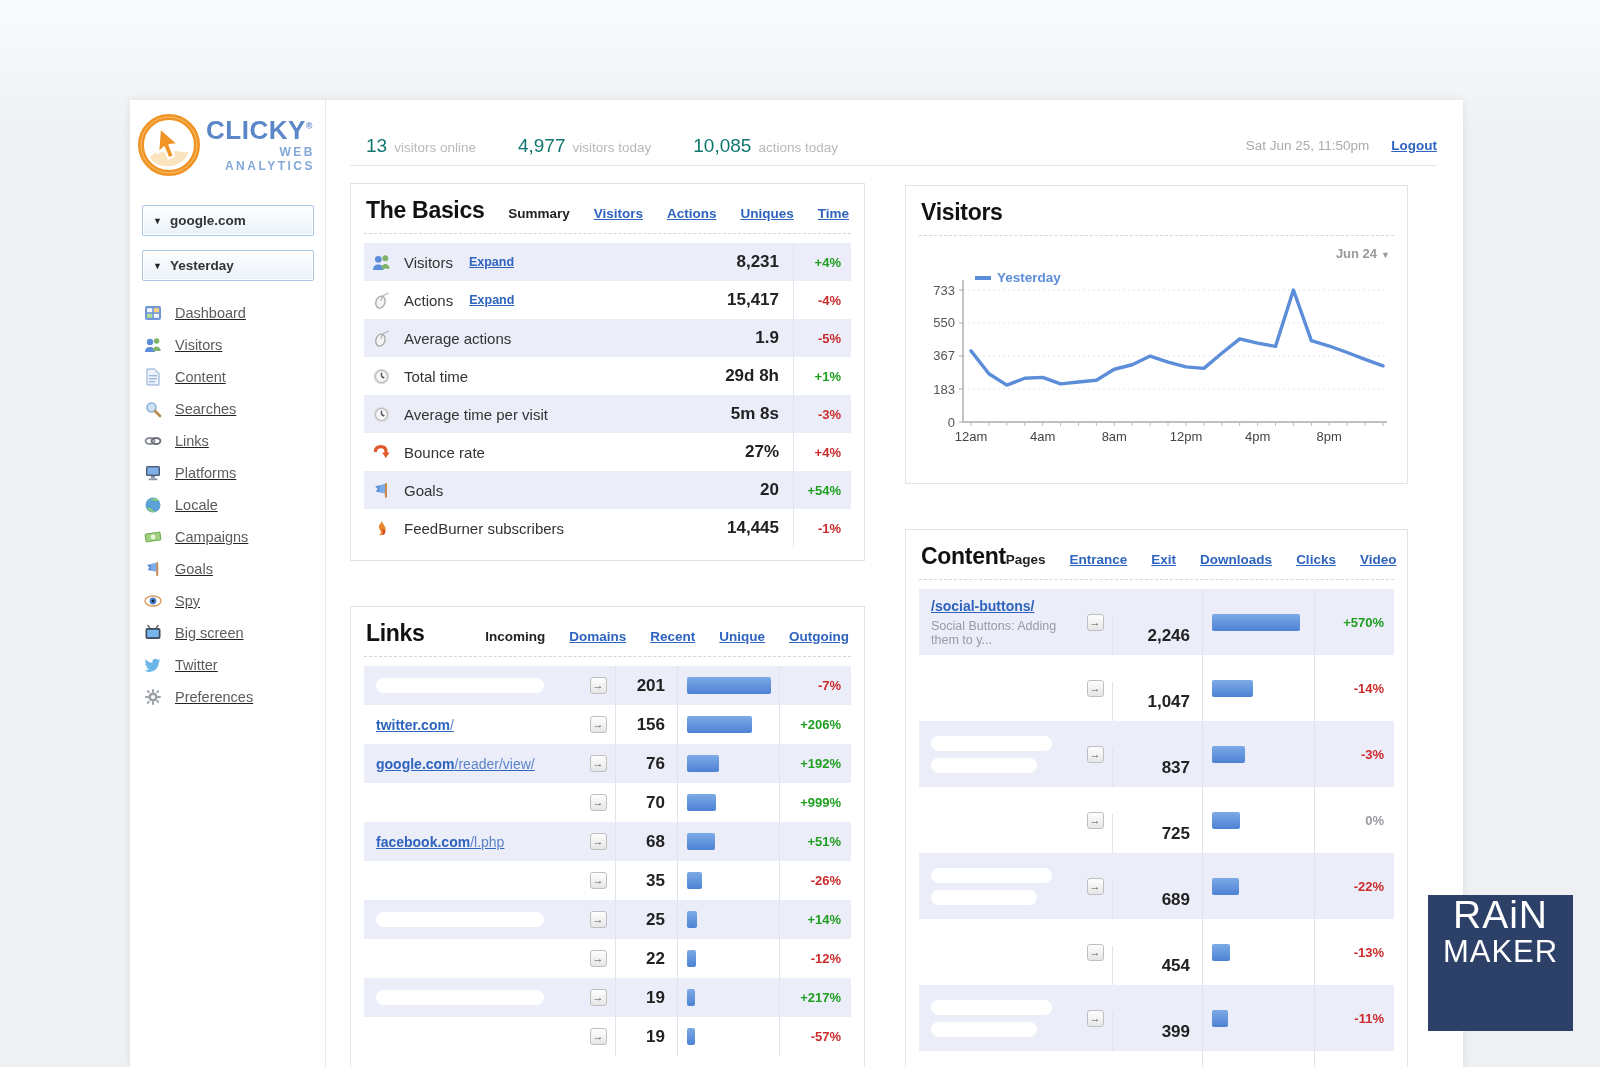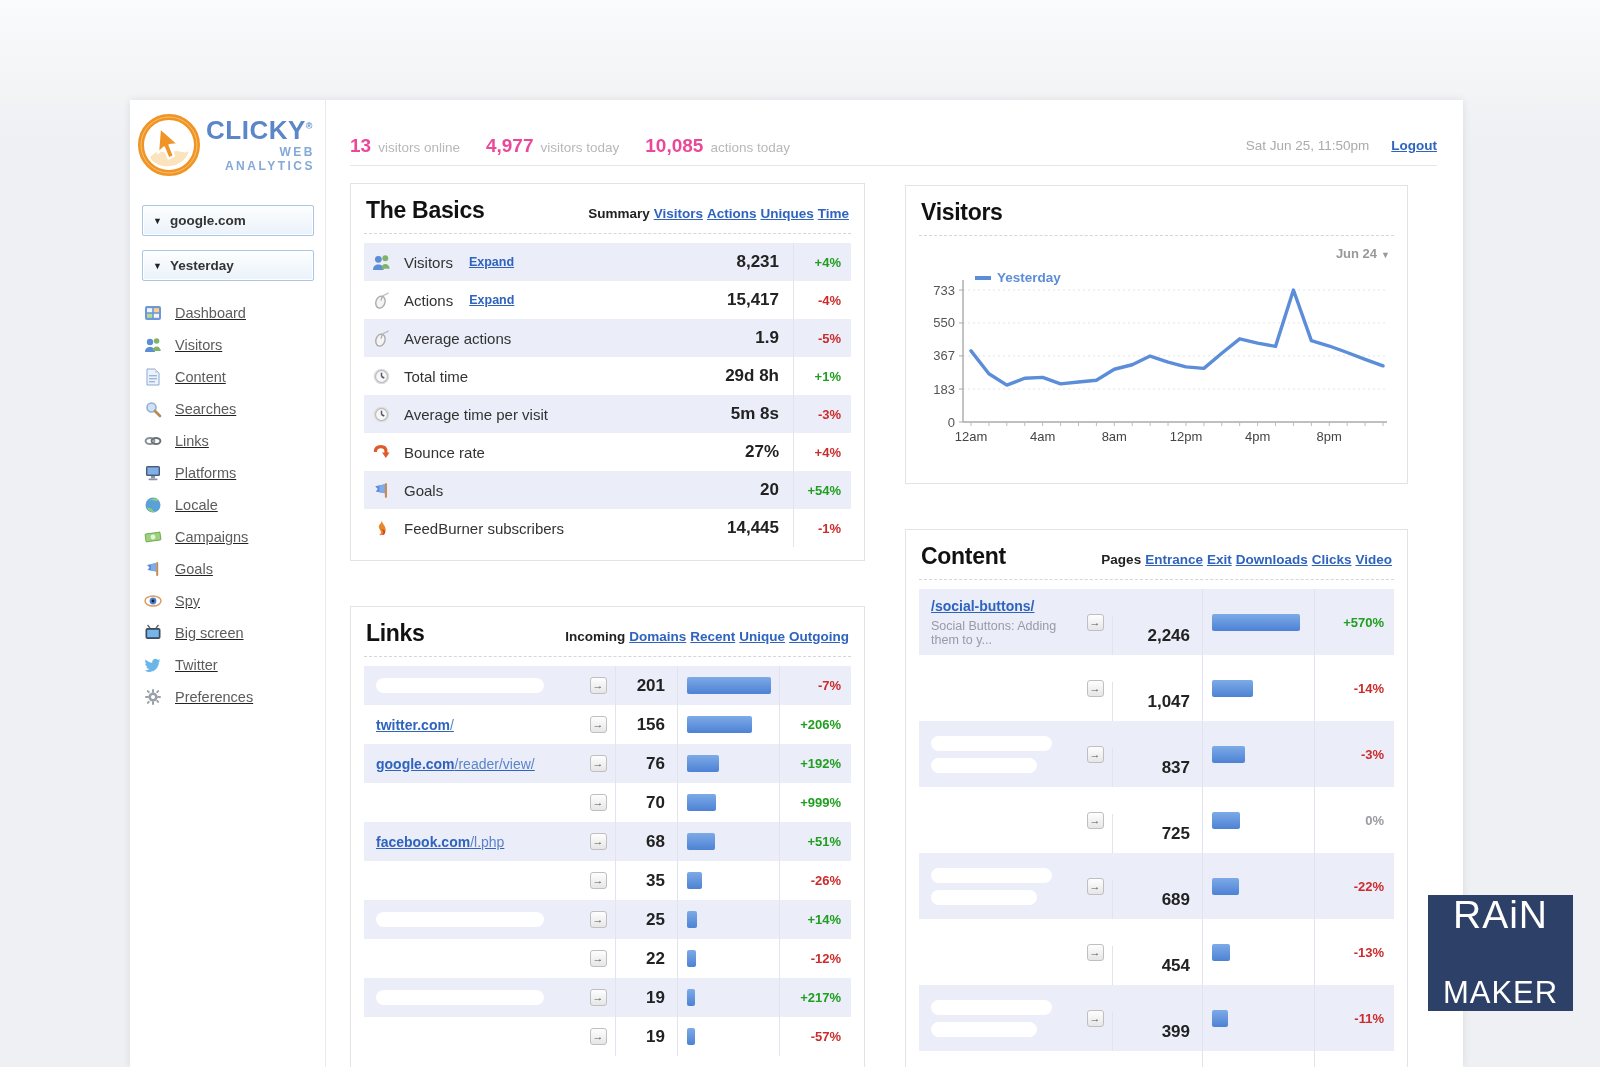--- a/index.html
+++ b/index.html
@@ -36,33 +36,33 @@
   .mi-icon { width: 18px; height: 18px; flex: 0 0 18px; margin-right: 13px; }
   .mi-icon svg { width: 18px; height: 18px; display: block; }
   .mi-label { font-size: 14.5px; color: #5c5c5c; }
   
   .main-header {
     position: absolute; left: 220px; top: 26px; width: 1087px; height: 40px;
     border-bottom: 1px solid #e6e6e9; display: flex; align-items: center;
   }
   .stats { display: flex; align-items: baseline; gap: 8px; }
   .stat { display: flex; align-items: baseline; margin-right: 18px; }
-  .stat-value { font-size: 19px; font-weight: bold; color: #ec4899; margin-right: 7px; }
+  .stat-value { font-size: 19px; font-weight: normal; color: #0f766e; margin-right: 7px; margin-left: 16px; }
   .stat-label { font-size: 13.5px; color: #b8b8ba; }
   .header-right { margin-left: auto; display: flex; align-items: baseline; }
   .datetime { font-size: 13.5px; color: #ababad; margin-right: 22px; }
   .logout { font-size: 13.5px; font-weight: bold; color: #2e63be; text-decoration: underline; cursor: pointer; }
   
   .col-left  { position: absolute; left: 220px; top: 83px; width: 515px; }
   .col-right { position: absolute; left: 775px; top: 85px; width: 503px; }
   .panel { border: 1px solid #e3e3e7; background: #fff; padding: 11px 13px 13px 13px; }
   .panel + .panel { margin-top: 45px; }
   .panel-head { display: flex; align-items: baseline; border-bottom: 1px dashed #d6d6da; padding: 2px 2px 9px 2px; }
   .panel-title { font-size: 23px; font-weight: bold; color: #111; letter-spacing: -0.3px; }
-  .tabs { margin-left: auto; display: flex; gap: 4px; align-items: baseline; }
+  .tabs { margin-left: auto; display: flex; gap: 24px; align-items: baseline; }
   .tab { font-size: 13.5px; font-weight: bold; }
   .tab.active { color: #222; cursor: default; }
   .tab.link { color: #2e63be; text-decoration: underline; cursor: pointer; }
   
   .basics-rows { margin-top: 9px; }
   .brow { display: flex; align-items: center; height: 38px; padding-left: 8px; }
   .brow.alt { background: #ebedf8; }
   .b-icon { width: 19px; height: 19px; margin-right: 13px; }
   .b-icon svg { width: 19px; height: 19px; display: block; }
   .b-label { font-size: 15px; color: #333; }
@@ -105,23 +105,23 @@
   .green { color: #1f9e1f; }
   .red { color: #cc2b2b; }
   .gray { color: #9a9aa0; }
   
   .chart-body { position: relative; padding-top: 4px; }
   .date-select { position: absolute; right: 4px; top: 10px; font-size: 13px; font-weight: bold; color: #999; cursor: pointer; }
   .date-caret { font-size: 9px; margin-left: 4px; }
   .chart-svg-wrap { margin-top: 26px; }
   
   .watermark {
-    position: absolute; left: 1428px; top: 895px; width: 145px; height: 116px;
+    position: absolute; left: 1428px; top: 895px; width: 145px; height: 136px;
     background: #2d4168; color: #fff; display: flex; flex-direction: column;
-    align-items: center; justify-content: space-between; z-index: 50;
+    align-items: center; justify-content: flex-start; z-index: 50;
   }
   .wm1 { font-size: 39px; letter-spacing: 1px; line-height: 1; }
   .wm2 { font-size: 31px; letter-spacing: 1px; line-height: 1.15; }
 </style>
 </head>
 <body>
 
 <div class="card">
 
   <div class="sidebar">

